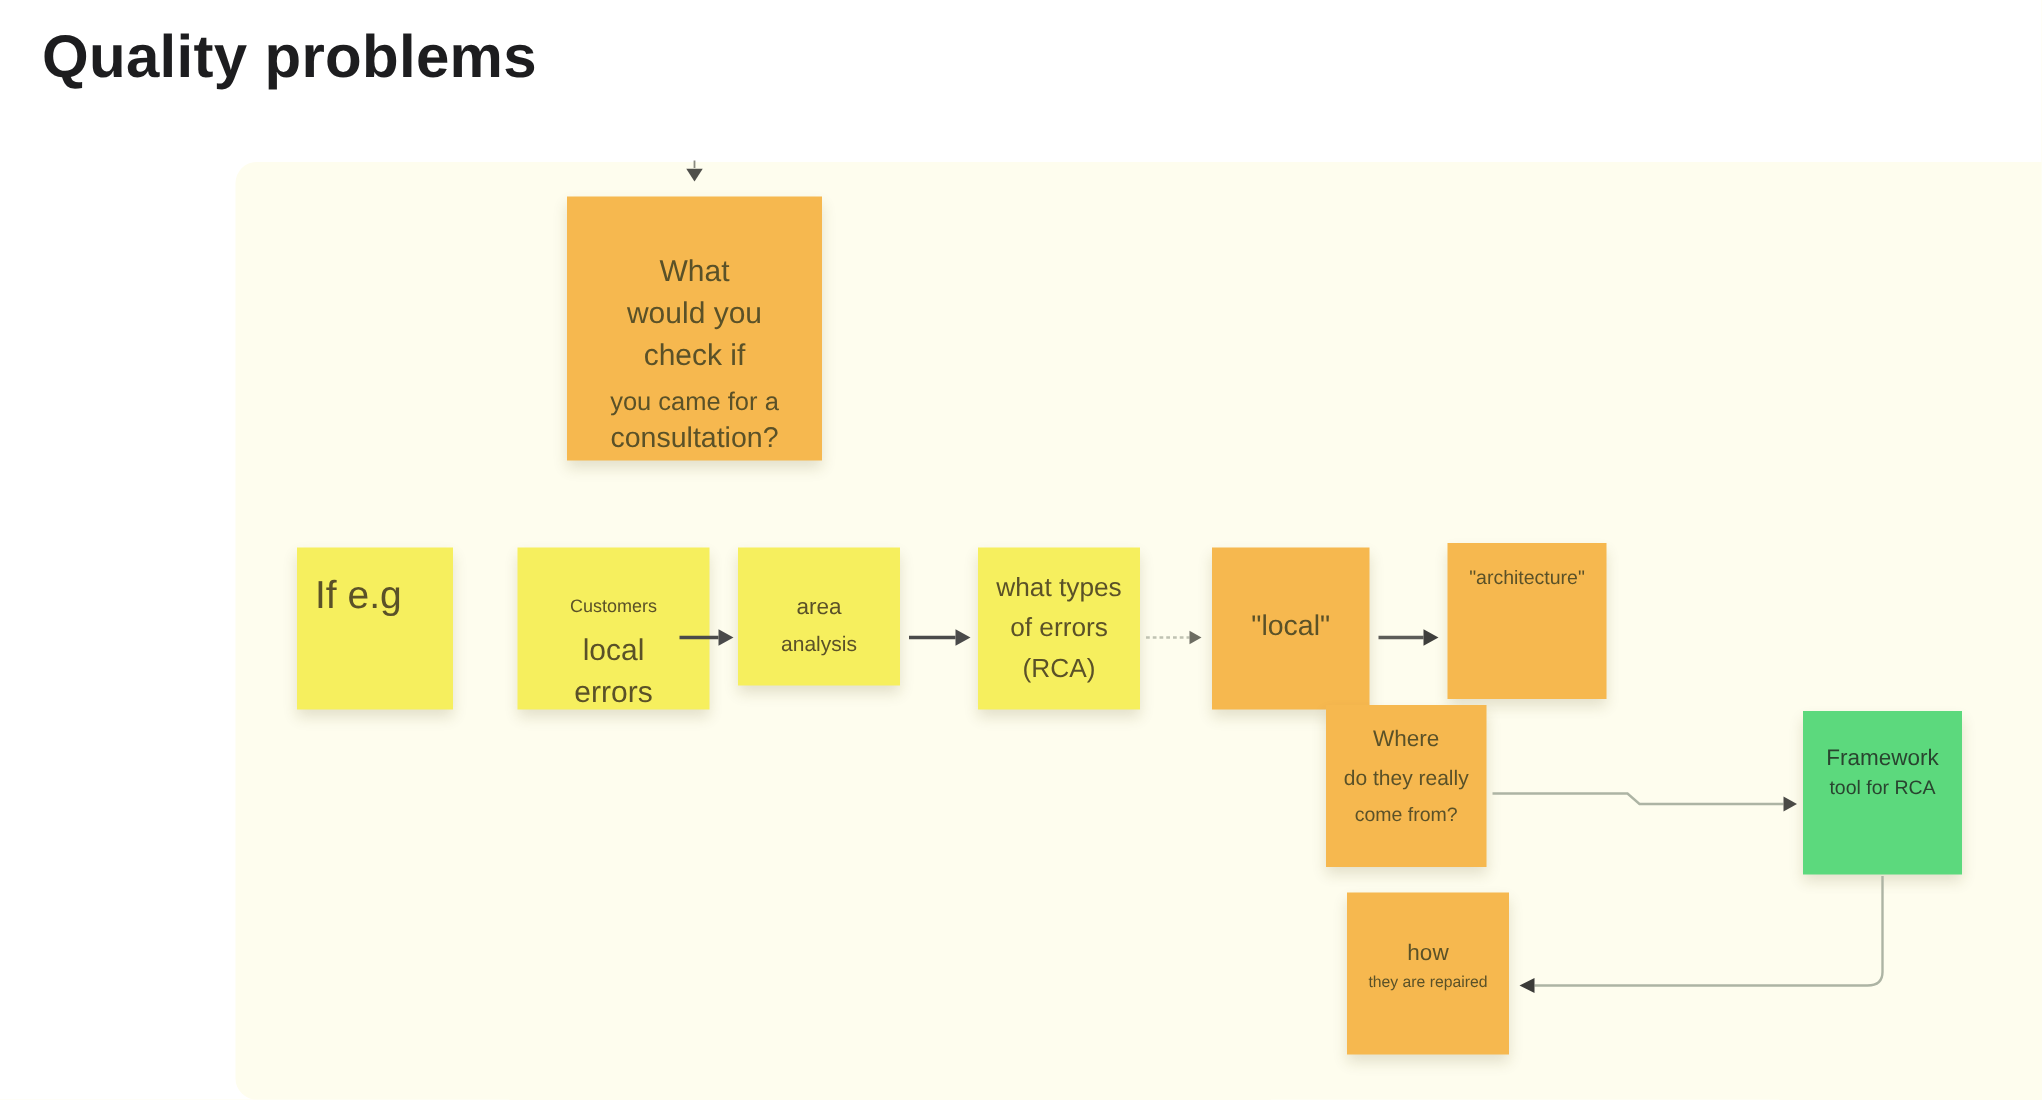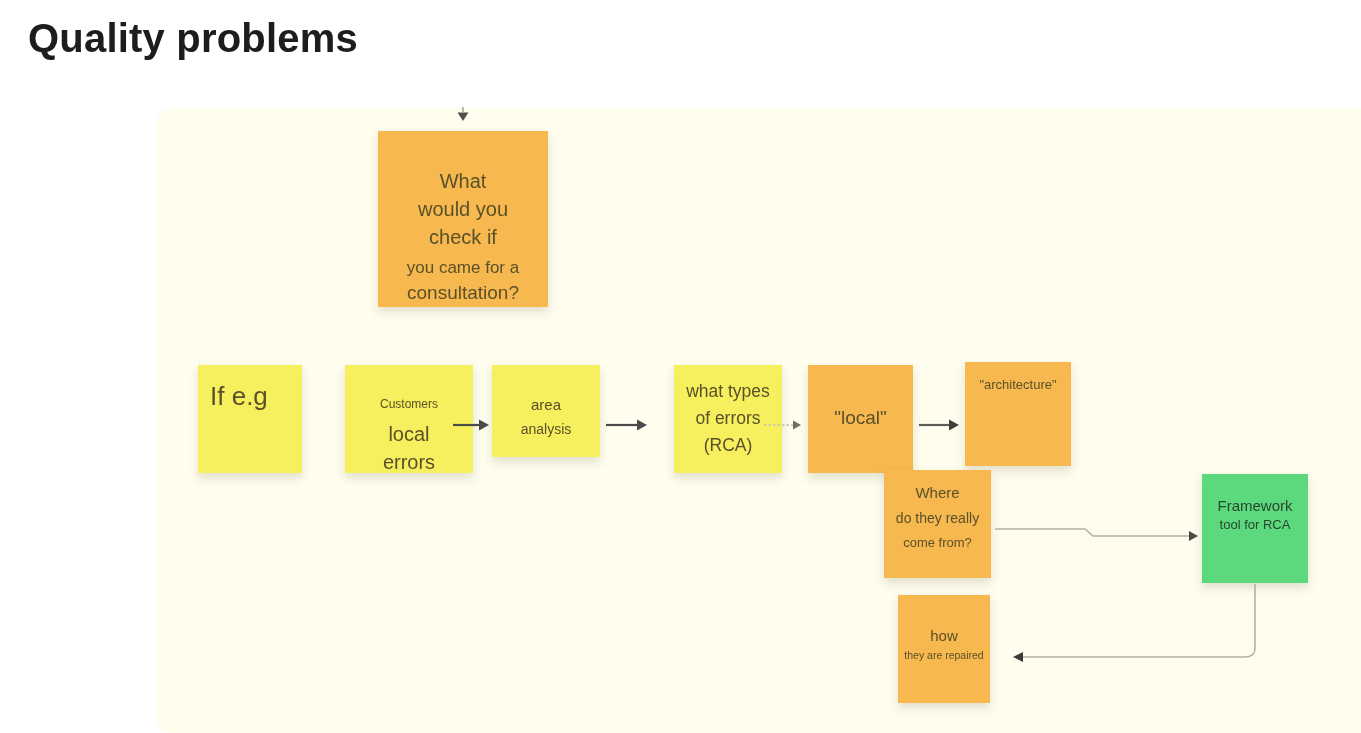--- a/index.html
+++ b/index.html
@@ -63,21 +63,21 @@
   <div class="ln sz12">Customers</div>
   <div class="ln sz20" style="margin-top:9px;">local</div>
   <div class="ln sz20">errors</div>
 </div>
 
 <div class="note yellow" style="left:492px;top:365px;width:108px;height:92px;padding-top:31px;">
   <div class="ln sz15">area</div>
   <div class="ln sz14" style="margin-top:8px;">analysis</div>
 </div>
 
-<div class="note yellow" style="left:674px;top:365px;width:108px;height:108px;padding-top:13px;">
+<div class="note yellow" style="left:652px;top:365px;width:108px;height:108px;padding-top:13px;">
   <div class="ln sz17">what types</div>
   <div class="ln sz17">of errors</div>
   <div class="ln sz17">(RCA)</div>
 </div>
 
 <div class="note orange" style="left:808px;top:365px;width:105px;height:108px;padding-top:42px;">
   <div class="ln sz19">"local"</div>
 </div>
 
 <div class="note orange" style="left:965px;top:362px;width:106px;height:104px;padding-top:15px;">
@@ -88,21 +88,21 @@
   <div class="ln sz15">Where</div>
   <div class="ln sz14" style="margin-top:9px;">do they really</div>
   <div class="ln sz13" style="margin-top:9px;">come from?</div>
 </div>
 
 <div class="note green" style="left:1202px;top:474px;width:106px;height:109px;padding-top:23px;">
   <div class="ln sz15">Framework</div>
   <div class="ln sz13" style="margin-top:3px;">tool for RCA</div>
 </div>
 
-<div class="note orange" style="left:898px;top:595px;width:92px;height:108px;padding-top:32px;">
+<div class="note orange" style="left:898px;top:595px;width:108px;height:108px;padding-top:32px;">
   <div class="ln sz15">how</div>
   <div class="ln sz10" style="margin-top:5px;">they are repaired</div>
 </div>
 
 <svg class="overlay" width="1361" height="733" viewBox="0 0 1361 733">
 
   <g class="hit">
     <line x1="463" y1="107" x2="463" y2="112" stroke="#8a8a80" stroke-width="1.2"></line>
     <polygon points="457.5,112.5 468.5,112.5 463,121" fill="#4f4f4a"></polygon>
   </g>

